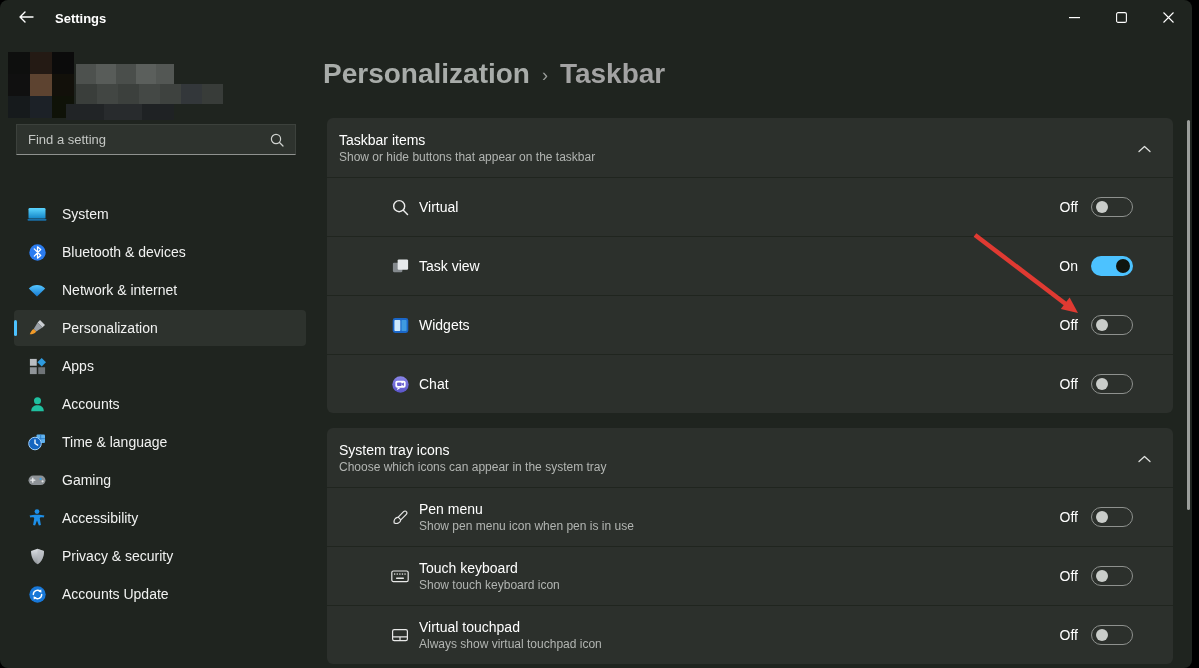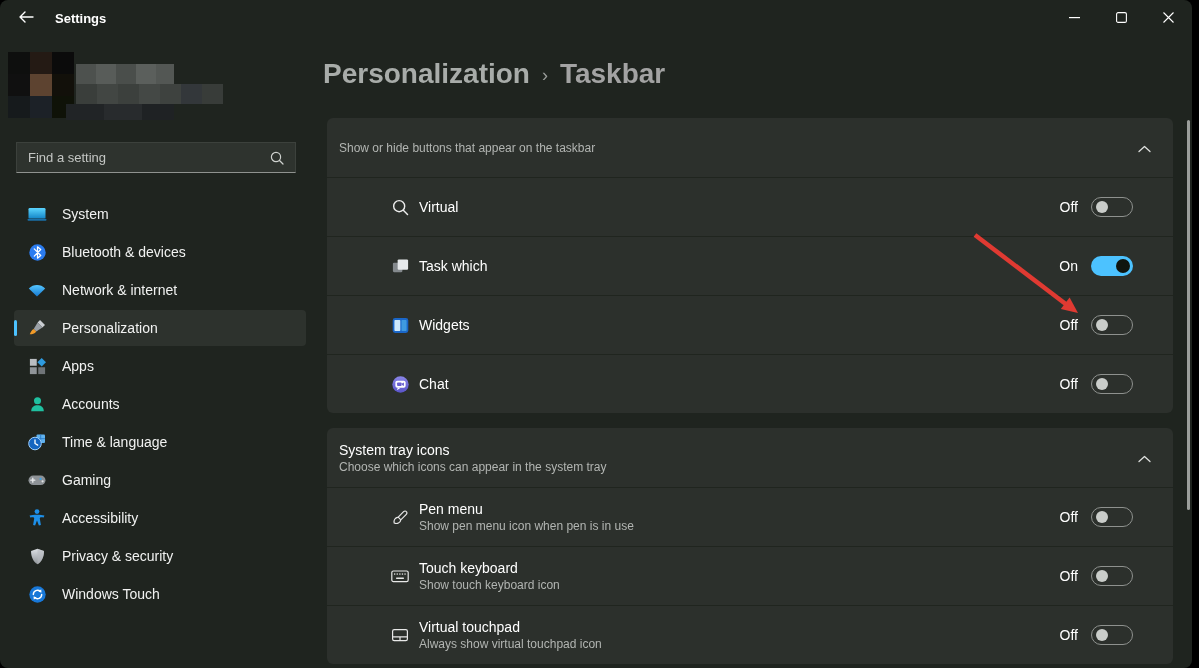--- a/index.html
+++ b/index.html
@@ -10,21 +10,21 @@
   .titlebar { position:absolute; left:0; top:0; right:0; height:36px; display:flex; align-items:center; }
   .back-btn { position:absolute; left:12px; top:6px; width:28px; height:24px; background:none; border:none; display:flex; align-items:center; justify-content:center; cursor:pointer; }
   .tb-title { position:absolute; left:55px; top:0; height:36px; display:flex; align-items:center; color:#ffffff; font-size:13px; font-weight:600; }
   .win-controls { position:absolute; right:0; top:0; height:36px; display:flex; }
   .win-btn { width:47px; height:36px; background:none; border:none; display:flex; align-items:center; justify-content:center; cursor:pointer; }
 
   
   .sidebar { position:absolute; left:0; top:36px; width:322px; bottom:0; }
   .profile { position:absolute; left:8px; top:16px; width:224px; height:68px; }
   .profile span { position:absolute; }
-  .searchbox { position:absolute; left:16px; top:106px; width:280px; height:31px; background:#2e332e; border:1px solid #3c413c; border-bottom:1px solid #8f928f; border-radius:0; display:flex; align-items:center; }
+  .searchbox { position:absolute; left:16px; top:88px; width:280px; height:31px; background:#2e332e; border:1px solid #3c413c; border-bottom:1px solid #8f928f; border-radius:0; display:flex; align-items:center; }
   .searchbox input { flex:1; background:transparent; border:none; outline:none; color:#d6d9d6; font-size:13px; padding:0 8px 0 11px; font-family:inherit; }
   .searchbox input::placeholder { color:#c4c7c4; opacity:1; }
   .search-glyph { margin-right:11px; display:flex; }
   .nav { position:absolute; left:0; right:0; top:158px; }
   .nav-item { height:36px; margin:2px 16px 2px 14px; border-radius:4px; display:flex; align-items:center; padding-left:12px; cursor:pointer; position:relative; color:#f1f2f1; font-size:14px; }
   .nav-item.selected { background:#2d322d; }
   .nav-item.selected .sel-pill { position:absolute; left:0; top:10px; width:3px; height:16px; border-radius:2px; background:#4cc2ff; }
   .nav-icon { width:22px; height:20px; margin-right:14px; display:flex; align-items:center; justify-content:center; flex:none; }
 
   
@@ -260,37 +260,38 @@
       <div class="nav-item">
         <span class="nav-icon">
           <svg width="19" height="19" viewBox="0 0 20 20">
               <circle cx="10" cy="10" r="8.6" fill="#1878d8"></circle>
               <path d="M5.6 10 A4.4 4.4 0 0 1 13 6.8" stroke="#ffffff" stroke-width="1.5" fill="none" stroke-linecap="round"></path>
               <polygon points="13.9,4.6 14.2,8 11,7.2" fill="#ffffff"></polygon>
               <path d="M14.4 10 A4.4 4.4 0 0 1 7 13.2" stroke="#ffffff" stroke-width="1.5" fill="none" stroke-linecap="round"></path>
               <polygon points="6.1,15.4 5.8,12 9,12.8" fill="#ffffff"></polygon>
             </svg>
         </span>
-        <span>Windows Touch</span>
+        <span>Accounts Update</span>
       </div>
 
     </nav>
   </aside>
 
   <main class="main">
 
     <div class="breadcrumb">
       <span class="bc-parent">Personalization</span>
       <span class="bc-sep">›</span>
       <span class="bc-current">Taskbar</span>
     </div>
 
     <section class="card card-1">
       <div class="card-header">
         <div class="hdr-text">
+          <div class="hdr-title">Taskbar items</div>
           <div class="hdr-sub">Show or hide buttons that appear on the taskbar</div>
         </div>
         <span>
           <svg width="13" height="8" viewBox="0 0 13 8">
               <polyline points="1,6.5 6.5,1.5 12,6.5" stroke="#dcdedc" stroke-width="1.3" fill="none" stroke-linecap="round" stroke-linejoin="round"></polyline>
             </svg>
         </span>
       </div>
 
       <div class="row">
@@ -307,21 +308,21 @@
           </div>
       </div>
 
       <div class="row">
         <span class="row-icon">
           <svg width="19" height="19" viewBox="0 0 20 20">
               <rect x="2" y="6" width="10" height="10" rx="1.2" fill="#84898d"></rect>
               <rect x="7" y="2.5" width="11" height="11" rx="1.2" fill="#e6e9eb"></rect>
             </svg>
         </span>
-        <span class="row-label">Task which</span>
+        <span class="row-label">Task view</span>
         <span class="state-label">On</span>
         <div class="toggle on">
             <span class="knob"></span>
           </div>
       </div>
 
       <div class="row">
         <span class="row-icon">
           <svg width="19" height="19" viewBox="0 0 20 20">
               <rect x="1.8" y="2.2" width="16.4" height="15.6" rx="2.6" fill="#1a66c8"></rect>

